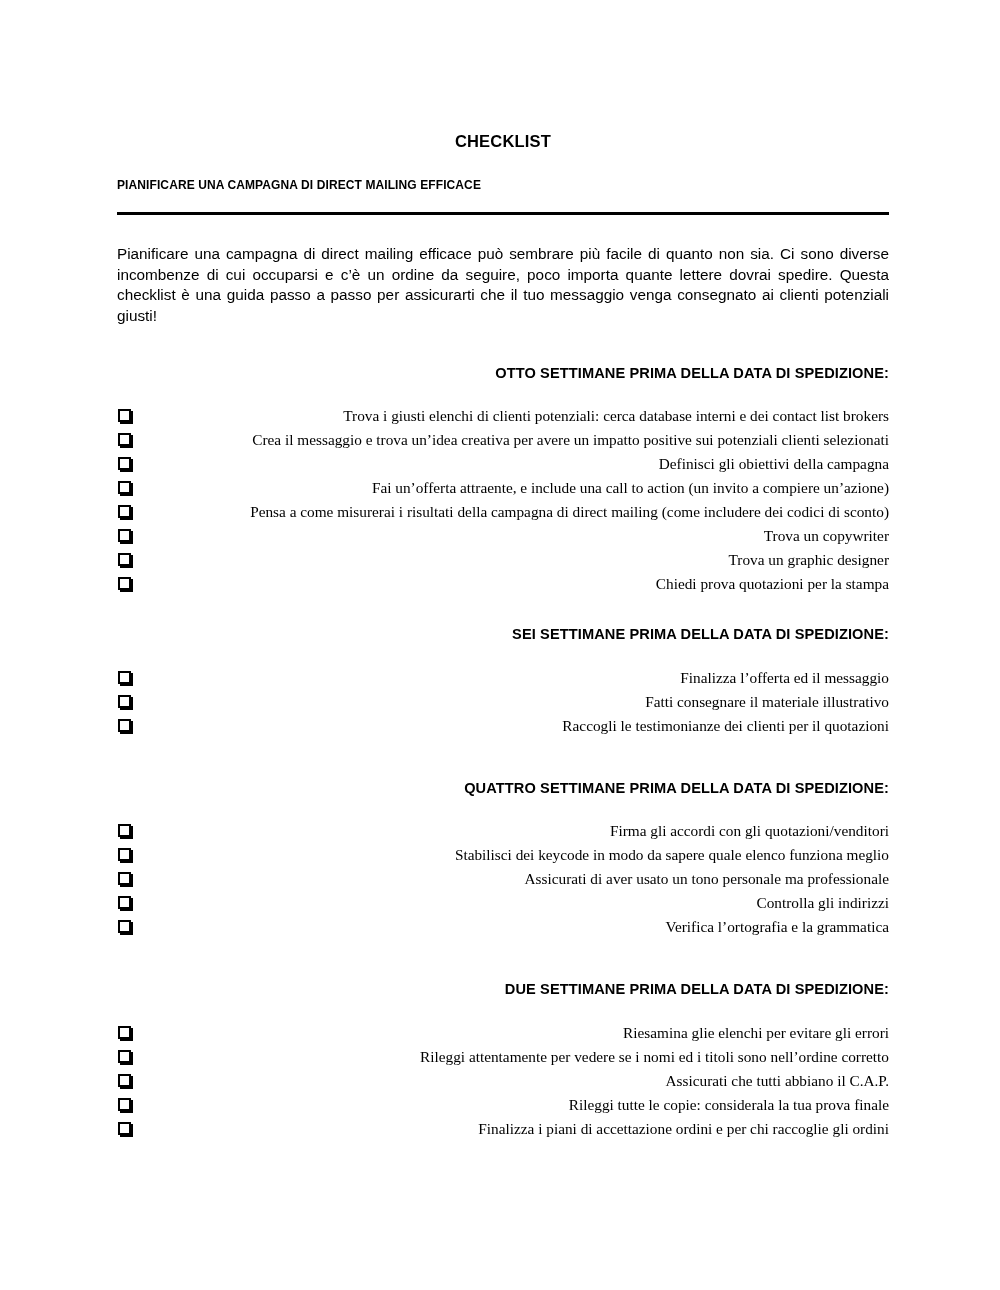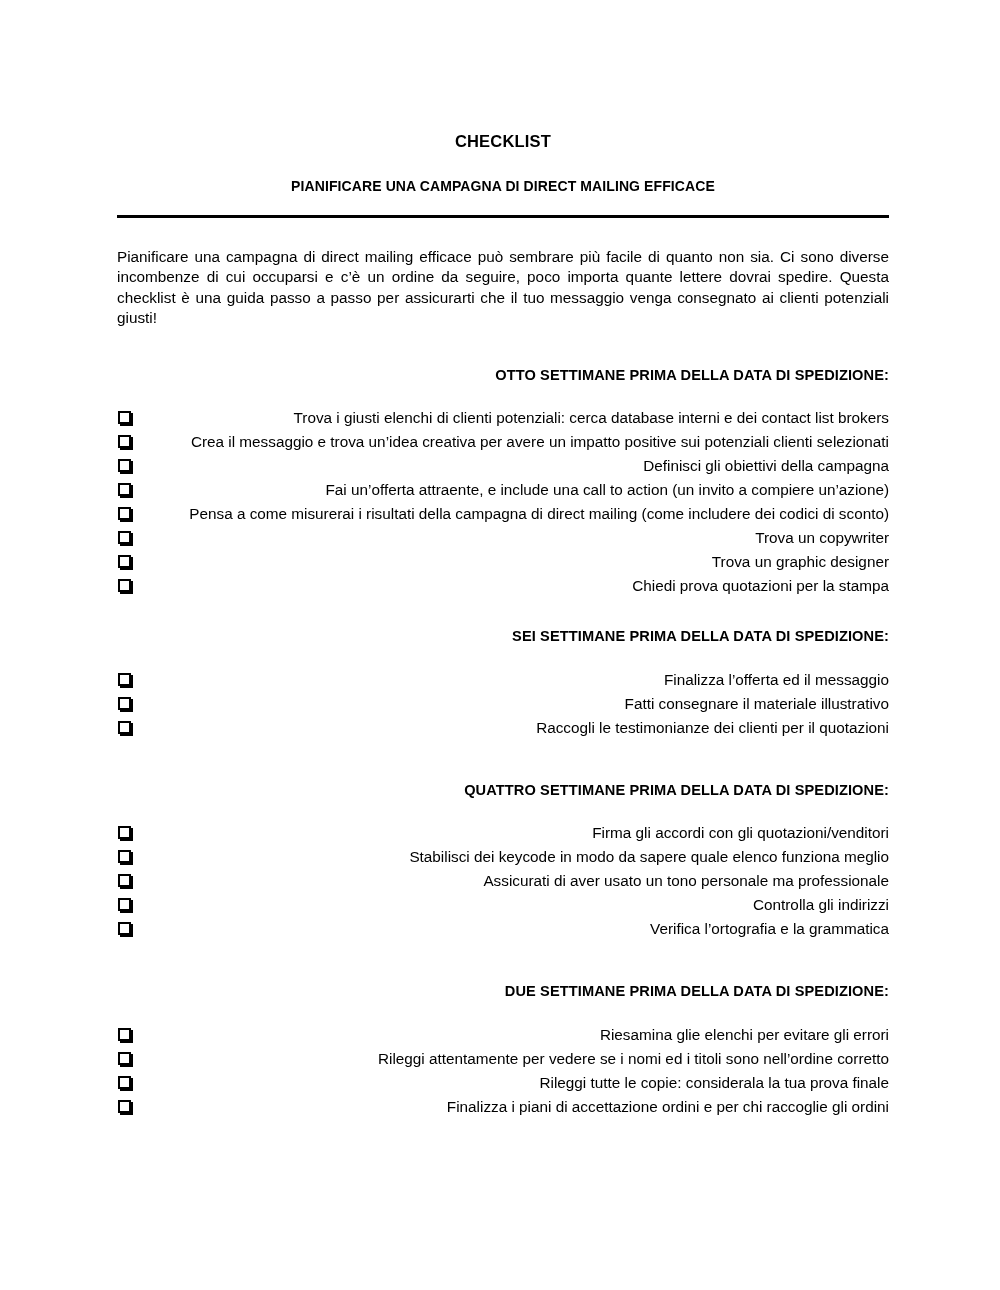--- a/index.html
+++ b/index.html
@@ -30,22 +30,21 @@
   .doc-title {
     text-align: center;
     font-size: 16.5px;
     font-weight: bold;
     letter-spacing: 0.2px;
     margin: 0;
     padding-top: 112px;
     line-height: 1.2;
   }
   .doc-subtitle {
-    text-align: center;
-    font-size: 14px;
+    font-size: 12px;
     font-weight: bold;
     letter-spacing: 0.1px;
     margin: 0;
     padding-top: 26px;
     line-height: 1.2;
   }
   .rule {
     margin-top: 20px;
     height: 0;
     border: none;
@@ -82,20 +81,21 @@
     margin: 0;
     padding: 0;
     padding-top: 22px;
   }
   .item {
     position: relative;
     padding-left: 29px;
     font-size: 15.3px;
     line-height: 24px;
     min-height: 24px;
+    font-family: Liberation Serif, serif;
   }
   .checkbox-icon {
     position: absolute;
     left: 1px;
     top: 5px;
     width: 13px;
     height: 13px;
     box-sizing: border-box;
     border: 2px solid #000000;
     background: #ffffff;
@@ -205,20 +205,24 @@
             <li class="item">
               <span class="checkbox-icon"></span>
               <span class="item-label">Riesamina glie elenchi per evitare gli errori</span>
             </li>
             <li class="item">
               <span class="checkbox-icon"></span>
               <span class="item-label">Rileggi attentamente per vedere se i nomi ed i titoli sono nell’ordine corretto</span>
             </li>
             <li class="item">
               <span class="checkbox-icon"></span>
+              <span class="item-label">Assicurati che tutti abbiano il C.A.P.</span>
+            </li>
+            <li class="item">
+              <span class="checkbox-icon"></span>
               <span class="item-label">Rileggi tutte le copie: considerala la tua prova finale</span>
             </li>
             <li class="item">
               <span class="checkbox-icon"></span>
               <span class="item-label">Finalizza i piani di accettazione ordini e per chi raccoglie gli ordini</span>
             </li>
           </ul>
         </div>
       </div>
 

